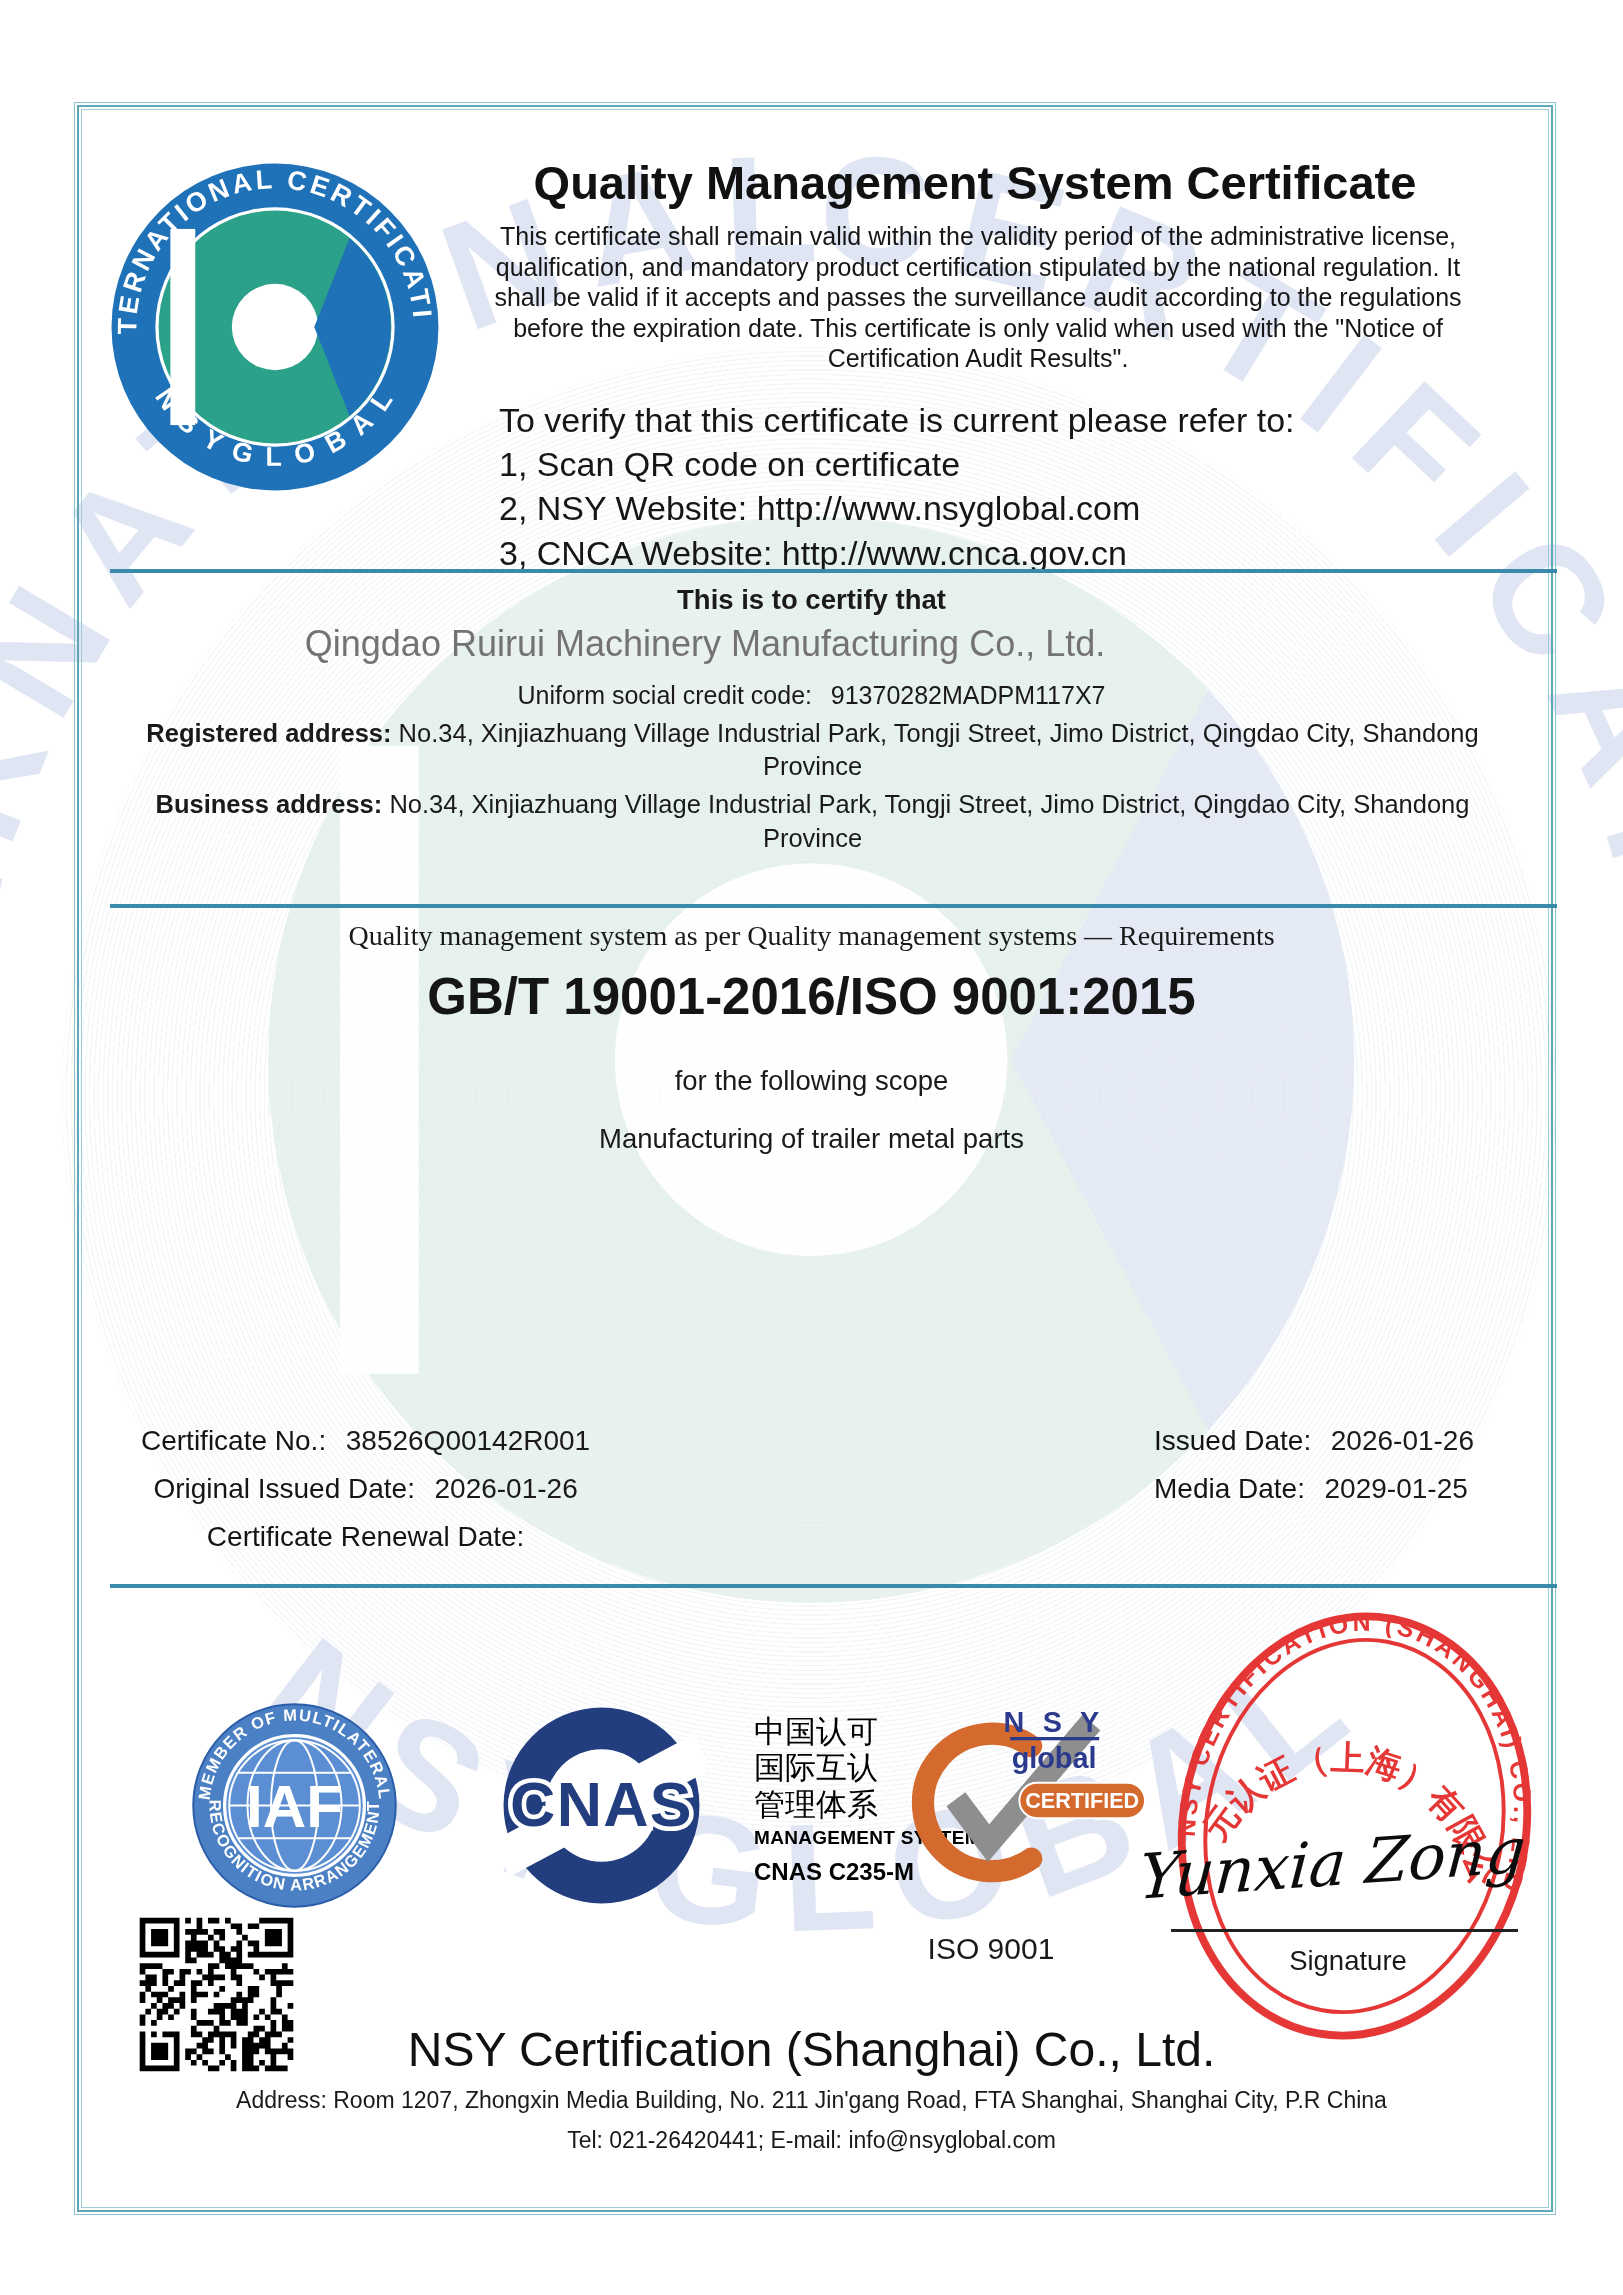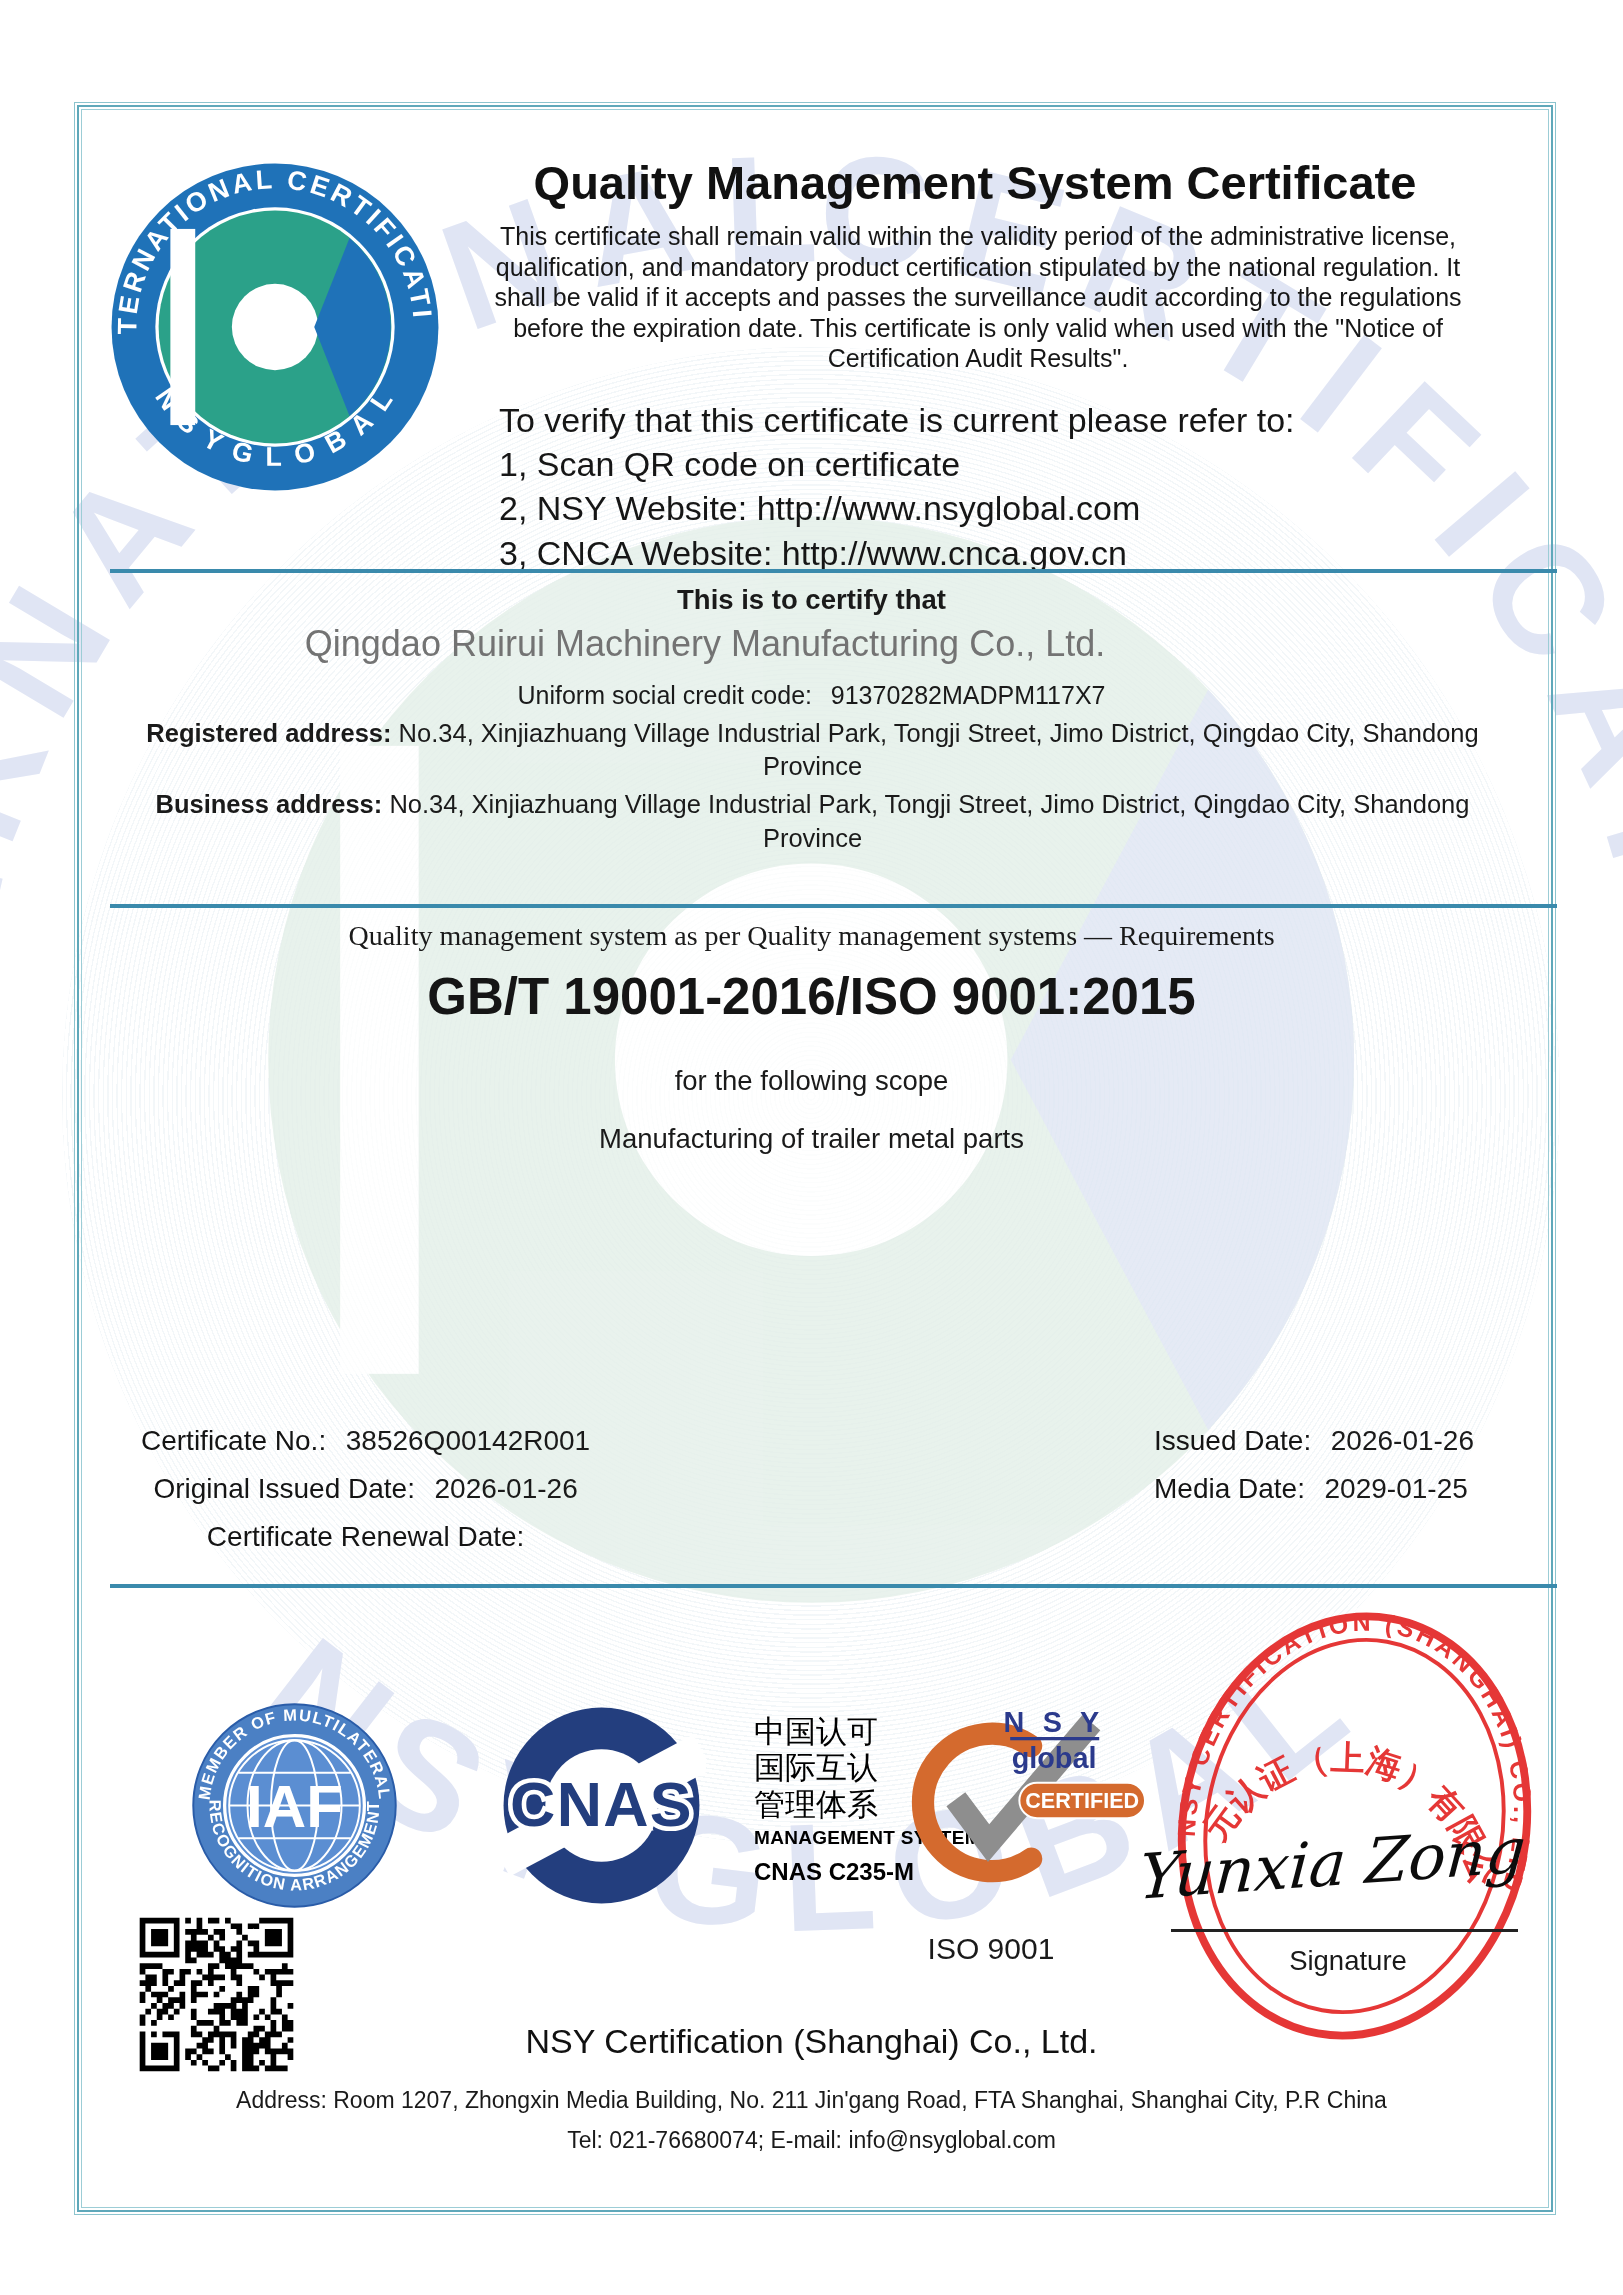--- a/index.html
+++ b/index.html
@@ -41,21 +41,21 @@
   .lbl{color:#141414;}
   .val{margin-left:11.8px;}
   .cnas-block{left:754px;top:1714px;width:288px;font-size:31px;line-height:1.17;color:#000;}
   .cnas-block .mgmt{font-size:19px;font-weight:bold;margin-top:3.9px;letter-spacing:0.3px;}
   .cnas-block .code{font-size:24px;font-weight:bold;margin-top:9.2px;}
   .iso{left:870px;top:1916px;width:242px;text-align:center;font-size:30px;margin-top:16px;}
   .sig-name{left:1139px;top:1826px;width:419px;font-family:"DejaVu Serif",serif;font-style:italic;
             font-size:62px;color:#0c0c0c;transform:rotate(-4deg) skewX(-8deg);z-index:5;}
   .sig-line{left:1171px;top:1929px;width:347px;height:2.6px;background:#222;z-index:5;}
   .sig-label{left:1230px;top:1945px;width:236px;text-align:center;font-size:27.5px;z-index:5;}
-  .footer-org{left:0;top:2022px;width:1623px;text-align:center;font-size:34px;color:#111;}
+  .footer-org{left:0;top:2022px;width:1623px;text-align:center;font-size:48px;color:#111;}
   .footer-addr{left:0;top:2087px;width:1623px;text-align:center;font-size:23px;}
   .footer-tel{left:0;top:2127px;width:1623px;text-align:center;font-size:23px;}
   .stamp{left:1158px;top:1597px;z-index:4;}
   .logo-svg{z-index:3;position:absolute;}
   svg text{font-family:"Liberation Sans",sans-serif;}
 </style>
 </head>
 <body>
 
 <div class="page">
@@ -233,16 +233,16 @@
   <div class="abs sig-line"></div>
   <div class="abs sig-label">Signature</div>
 
   <svg class="abs" style="left:134px;top:1912px;" width="165" height="165" viewBox="0 0 29 29" id="qr-svg">
     <rect x="0" y="0" width="29" height="29" fill="#ffffff"></rect>
   <path d="M9 1h1v1h-1zM11 1h1v1h-1zM13 1h1v1h-1zM14 1h1v1h-1zM16 1h1v1h-1zM21 1h1v1h-1zM11 2h1v1h-1zM17 2h1v1h-1zM18 2h1v1h-1zM20 2h1v1h-1zM9 3h1v1h-1zM10 3h1v1h-1zM11 3h1v1h-1zM12 3h1v1h-1zM14 3h1v1h-1zM15 3h1v1h-1zM18 3h1v1h-1zM21 3h1v1h-1zM10 4h1v1h-1zM13 4h1v1h-1zM15 4h1v1h-1zM19 4h1v1h-1zM21 4h1v1h-1zM9 5h1v1h-1zM10 5h1v1h-1zM11 5h1v1h-1zM12 5h1v1h-1zM14 5h1v1h-1zM18 5h1v1h-1zM20 5h1v1h-1zM9 6h1v1h-1zM10 6h1v1h-1zM11 6h1v1h-1zM12 6h1v1h-1zM14 6h1v1h-1zM15 6h1v1h-1zM17 6h1v1h-1zM18 6h1v1h-1zM9 7h1v1h-1zM11 7h1v1h-1zM12 7h1v1h-1zM13 7h1v1h-1zM15 7h1v1h-1zM16 7h1v1h-1zM18 7h1v1h-1zM20 7h1v1h-1zM9 8h1v1h-1zM10 8h1v1h-1zM15 8h1v1h-1zM16 8h1v1h-1zM17 8h1v1h-1zM18 8h1v1h-1zM1 9h1v1h-1zM2 9h1v1h-1zM3 9h1v1h-1zM4 9h1v1h-1zM13 9h1v1h-1zM14 9h1v1h-1zM16 9h1v1h-1zM17 9h1v1h-1zM18 9h1v1h-1zM19 9h1v1h-1zM20 9h1v1h-1zM26 9h1v1h-1zM1 10h1v1h-1zM5 10h1v1h-1zM6 10h1v1h-1zM8 10h1v1h-1zM9 10h1v1h-1zM11 10h1v1h-1zM13 10h1v1h-1zM17 10h1v1h-1zM21 10h1v1h-1zM23 10h1v1h-1zM24 10h1v1h-1zM25 10h1v1h-1zM26 10h1v1h-1zM27 10h1v1h-1zM2 11h1v1h-1zM3 11h1v1h-1zM5 11h1v1h-1zM8 11h1v1h-1zM12 11h1v1h-1zM13 11h1v1h-1zM14 11h1v1h-1zM15 11h1v1h-1zM17 11h1v1h-1zM18 11h1v1h-1zM22 11h1v1h-1zM24 11h1v1h-1zM1 12h1v1h-1zM2 12h1v1h-1zM3 12h1v1h-1zM5 12h1v1h-1zM7 12h1v1h-1zM8 12h1v1h-1zM10 12h1v1h-1zM11 12h1v1h-1zM13 12h1v1h-1zM18 12h1v1h-1zM24 12h1v1h-1zM25 12h1v1h-1zM26 12h1v1h-1zM27 12h1v1h-1zM2 13h1v1h-1zM6 13h1v1h-1zM10 13h1v1h-1zM15 13h1v1h-1zM20 13h1v1h-1zM21 13h1v1h-1zM25 13h1v1h-1zM1 14h1v1h-1zM3 14h1v1h-1zM4 14h1v1h-1zM5 14h1v1h-1zM8 14h1v1h-1zM10 14h1v1h-1zM11 14h1v1h-1zM12 14h1v1h-1zM14 14h1v1h-1zM18 14h1v1h-1zM20 14h1v1h-1zM21 14h1v1h-1zM25 14h1v1h-1zM1 15h1v1h-1zM4 15h1v1h-1zM6 15h1v1h-1zM7 15h1v1h-1zM8 15h1v1h-1zM10 15h1v1h-1zM17 15h1v1h-1zM18 15h1v1h-1zM19 15h1v1h-1zM20 15h1v1h-1zM24 15h1v1h-1zM3 16h1v1h-1zM5 16h1v1h-1zM6 16h1v1h-1zM8 16h1v1h-1zM14 16h1v1h-1zM15 16h1v1h-1zM16 16h1v1h-1zM17 16h1v1h-1zM19 16h1v1h-1zM24 16h1v1h-1zM27 16h1v1h-1zM2 17h1v1h-1zM4 17h1v1h-1zM5 17h1v1h-1zM7 17h1v1h-1zM10 17h1v1h-1zM13 17h1v1h-1zM14 17h1v1h-1zM15 17h1v1h-1zM17 17h1v1h-1zM18 17h1v1h-1zM19 17h1v1h-1zM22 17h1v1h-1zM24 17h1v1h-1zM25 17h1v1h-1zM1 18h1v1h-1zM4 18h1v1h-1zM6 18h1v1h-1zM10 18h1v1h-1zM15 18h1v1h-1zM17 18h1v1h-1zM18 18h1v1h-1zM19 18h1v1h-1zM21 18h1v1h-1zM23 18h1v1h-1zM26 18h1v1h-1zM1 19h1v1h-1zM3 19h1v1h-1zM11 19h1v1h-1zM12 19h1v1h-1zM13 19h1v1h-1zM15 19h1v1h-1zM16 19h1v1h-1zM18 19h1v1h-1zM19 19h1v1h-1zM24 19h1v1h-1zM26 19h1v1h-1zM27 19h1v1h-1zM10 20h1v1h-1zM14 20h1v1h-1zM21 20h1v1h-1zM22 20h1v1h-1zM24 20h1v1h-1zM26 20h1v1h-1zM27 20h1v1h-1zM2 21h1v1h-1zM4 21h1v1h-1zM10 21h1v1h-1zM11 21h1v1h-1zM13 21h1v1h-1zM14 21h1v1h-1zM15 21h1v1h-1zM16 21h1v1h-1zM17 21h1v1h-1zM20 21h1v1h-1zM21 21h1v1h-1zM23 21h1v1h-1zM24 21h1v1h-1zM25 21h1v1h-1zM12 22h1v1h-1zM13 22h1v1h-1zM15 22h1v1h-1zM17 22h1v1h-1zM19 22h1v1h-1zM20 22h1v1h-1zM22 22h1v1h-1zM23 22h1v1h-1zM27 22h1v1h-1zM11 23h1v1h-1zM12 23h1v1h-1zM15 23h1v1h-1zM17 23h1v1h-1zM19 23h1v1h-1zM20 23h1v1h-1zM21 23h1v1h-1zM22 23h1v1h-1zM23 23h1v1h-1zM26 23h1v1h-1zM9 24h1v1h-1zM10 24h1v1h-1zM12 24h1v1h-1zM13 24h1v1h-1zM15 24h1v1h-1zM19 24h1v1h-1zM20 24h1v1h-1zM21 24h1v1h-1zM23 24h1v1h-1zM24 24h1v1h-1zM25 24h1v1h-1zM26 24h1v1h-1zM27 24h1v1h-1zM9 25h1v1h-1zM11 25h1v1h-1zM16 25h1v1h-1zM19 25h1v1h-1zM20 25h1v1h-1zM24 25h1v1h-1zM27 25h1v1h-1zM10 26h1v1h-1zM12 26h1v1h-1zM15 26h1v1h-1zM17 26h1v1h-1zM19 26h1v1h-1zM20 26h1v1h-1zM22 26h1v1h-1zM24 26h1v1h-1zM13 27h1v1h-1zM14 27h1v1h-1zM17 27h1v1h-1zM19 27h1v1h-1zM20 27h1v1h-1zM21 27h1v1h-1zM23 27h1v1h-1zM24 27h1v1h-1zM25 27h1v1h-1zM26 27h1v1h-1zM1 1h7v7h-7zM2 2h5v5h-5zM3 3h3v3h-3zM21 1h7v7h-7zM22 2h5v5h-5zM23 3h3v3h-3zM1 21h7v7h-7zM2 22h5v5h-5zM3 23h3v3h-3z" fill="#000" fill-rule="evenodd"></path>
     </svg>
 
   <div class="abs footer-org">NSY Certification (Shanghai) Co., Ltd.</div>
   <div class="abs footer-addr">Address: Room 1207, Zhongxin Media Building, No. 211 Jin'gang Road, FTA Shanghai, Shanghai City, P.R China</div>
-  <div class="abs footer-tel">Tel:  021-76680074;  E-mail: info@nsyglobal.com</div>
+  <div class="abs footer-tel">Tel:  021-26420441;  E-mail: info@nsyglobal.com</div>
 
 </div>
 
 
 </body></html>

